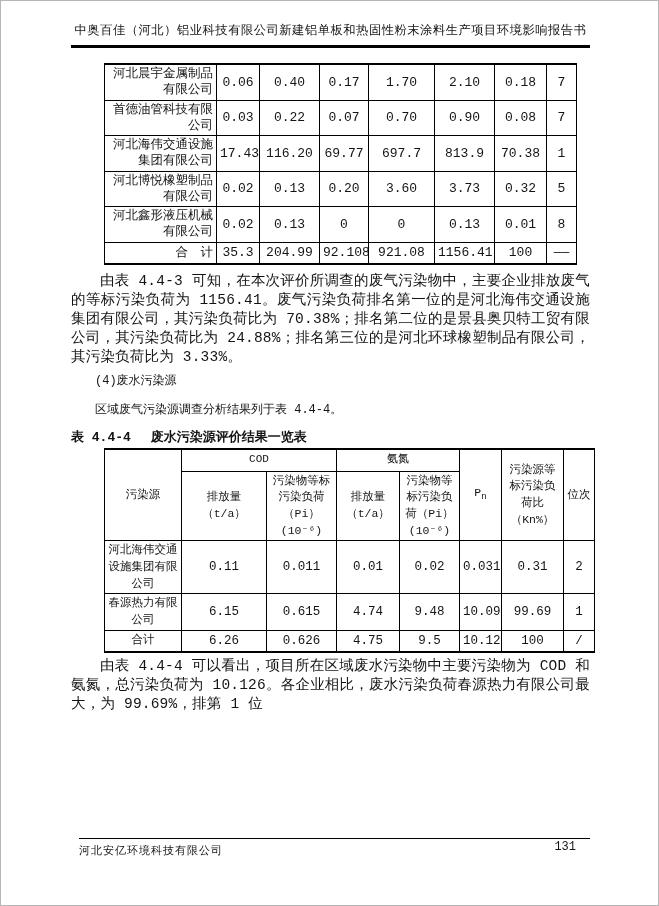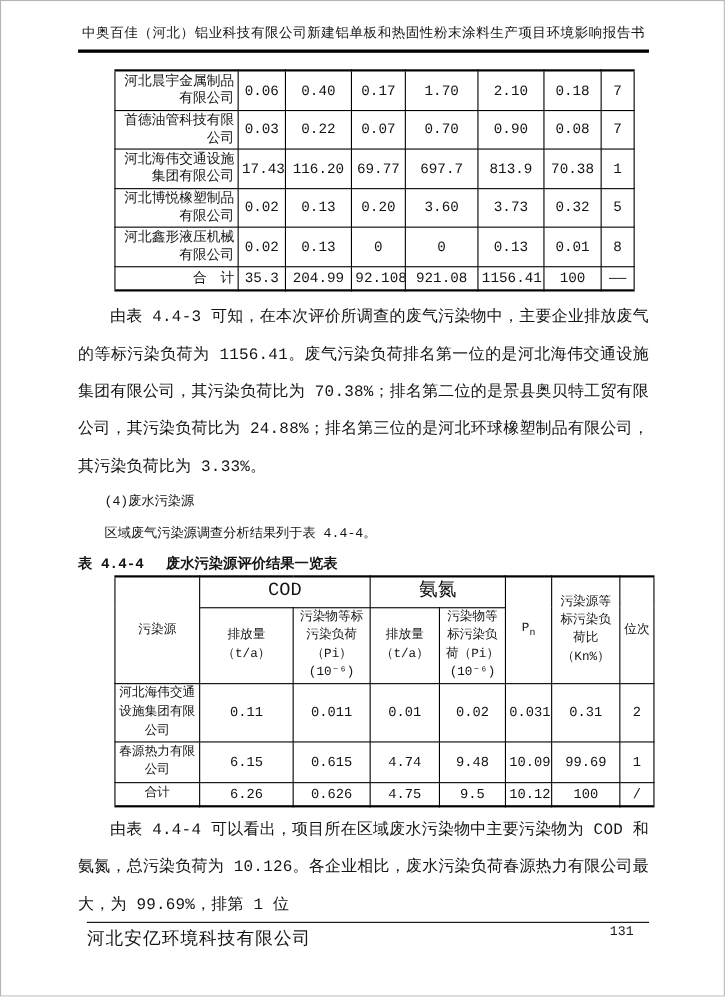--- a/index.html
+++ b/index.html
@@ -20,45 +20,45 @@
   table { border-collapse:collapse; table-layout:fixed; }
   td { border:1px solid #000; text-align:center; vertical-align:middle; padding:1px 3px; overflow:hidden; }
 
   .t1 { width:472px; margin:2px 0 0 33px; font-size:12.5px;
         border-top:2px solid #000; border-bottom:2px solid #000; }
   .t1 tr { height:33px; }
   .t1 tr.total { height:22px;padding-left:21px; }
   .t1 td.name { line-height:1.3;text-align:right; }
   .t1 td.num { font-size:13px; }
 
-  .para { margin:0; font-size:14.5px; line-height:34px; text-align:justify;
+  .para { margin:0; font-size:14.5px; line-height:19px; text-align:justify;
           text-indent:2em; letter-spacing:0.2px; }
   .para.first { margin-top:7px; }
   .plain-line { margin:0; font-size:12px; line-height:28.5px; text-indent:2em; }
 
   .tbl-caption { margin-top:4px; margin-bottom:2px; text-align:left;
                  font-weight:bold; font-size:13px; }
   .tbl-caption .gap { display:inline-block; width:20px; }
 
   .t2 { width:490px; margin-left:33px; font-size:11.5px;
         border-top:2px solid #000; border-bottom:2px solid #000; }
   .t2 td { line-height:1.45; }
   .t2 tr.h1 { height:22px; }
-  .t2 td.grp { font-size:17px; }
+  .t2 td.grp { font-size:11px; }
   .t2 td.num { font-size:12.5px; }
   .t2 td.left { text-align:center; }
   .t2 sub { font-size:9px; }
   .t2 tr.total { height:22px; }
 
   
   .doc-footer {
     position:absolute; top:837px; left:78px; width:511px;
     border-top:1.5px solid #000;
   }
-  .doc-footer .company { float:left; font-size:16px; padding-top:4px; letter-spacing:1px; }
+  .doc-footer .company { float:left; font-size:11px; padding-top:4px; letter-spacing:1px; }
   .doc-footer .pagenum { float:right; font-size:12px; padding-top:1px; margin-right:14px; }
 </style>
 </head>
 <body>
 
 <div class="page">
 
   <div class="doc-header">中奥百佳（河北）铝业科技有限公司新建铝单板和热固性粉末涂料生产项目环境影响报告书</div>
 
   <div class="content">

